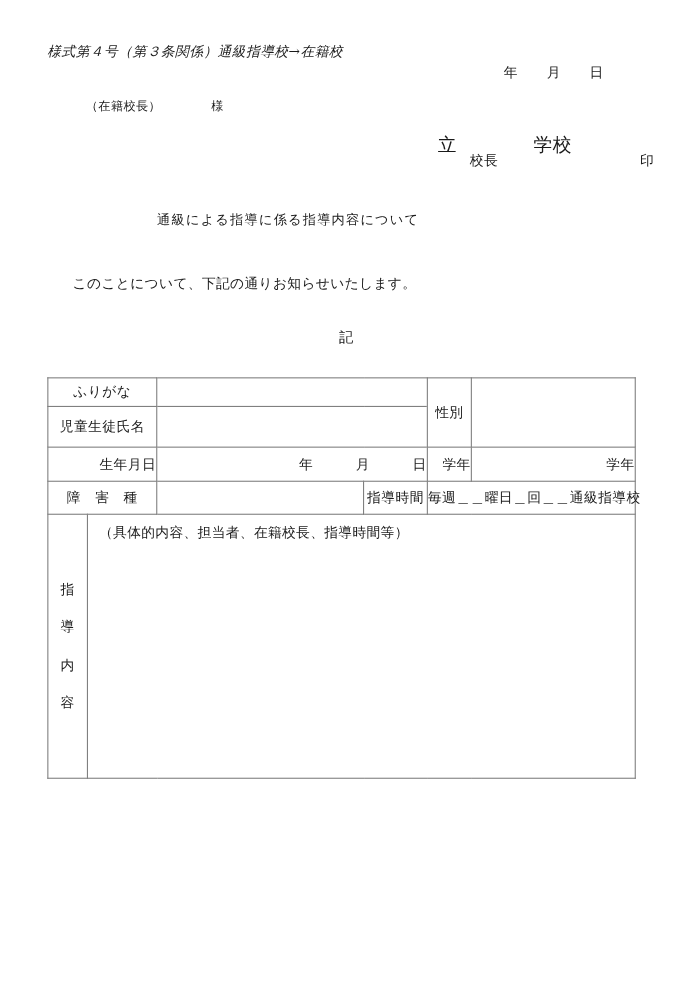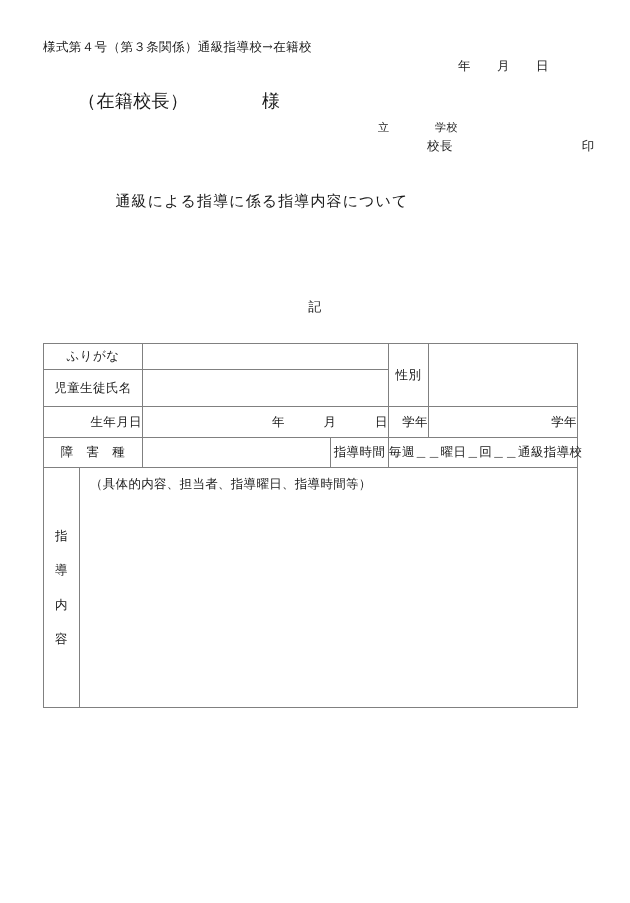--- a/index.html
+++ b/index.html
@@ -24,66 +24,67 @@
   }
 
   
   .form-code {
     position: absolute;
     left: 43px;
     top: 39px;
     font-size: 12.5px;
     letter-spacing: 0.4px;
     white-space: pre;
+    font-style: italic;
   }
   .date-line {
     position: absolute;
     left: 430px;
     top: 58px;
     width: 147px;
     font-size: 12.5px;
     text-align: center;
     white-space: pre;
     letter-spacing: 0.5px;
   }
   .addressee {
     position: absolute;
     left: 78px;
     top: 89px;
-    font-size: 18px;
+    font-size: 11px;
     white-space: pre;
     letter-spacing: 0.4px;
     text-align: right;
   }
   .sender-school {
     position: absolute;
-    left: 378px;
+    left: 398px;
     top: 120px;
-    font-size: 11px;
+    font-size: 17px;
     white-space: pre;
     letter-spacing: 0.4px;
   }
   .sender-principal {
     position: absolute;
     left: 395px;
     top: 138px;
     font-size: 12.5px;
     white-space: pre;
     letter-spacing: 0.4px;
     margin-left: 32px;
   }
 
   
   .doc-title {
     position: absolute;
     left: 0;
     top: 192px;
     width: 524px;
     text-align: center;
-    font-size: 15px;
+    font-size: 12px;
     letter-spacing: 1.1px;
   }
   .intro-text {
     position: absolute;
     left: 66px;
     top: 250px;
     font-size: 12.5px;
     letter-spacing: 0.3px;
   }
   .ki-mark {
@@ -162,20 +163,21 @@
   <div class="date-line">年　　月　　日</div>
 
   <div class="addressee">（在籍校長）　　　　様</div>
 
   <div class="sender-school">立　　　　学校</div>
 
   <div class="sender-principal">校長　　　　　　　　　　印</div>
 
   <div class="doc-title">通級による指導に係る指導内容について</div>
 
+  <div class="intro-text">このことについて、下記の通りお知らせいたします。</div>
 
   <div class="ki-mark">記</div>
 
   <table class="form-table">
     <colgroup>
       <col style="width:36px">
       <col style="width:63px">
       <col style="width:188px">
       <col style="width:58px">
       <col style="width:40px">
@@ -212,20 +214,20 @@
       <tr class="r-content">
         <td class="c-vlabel">
           <div class="vlabel-inner">
             <span>指</span>
             <span>導</span>
             <span>内</span>
             <span>容</span>
           </div>
         </td>
         <td colspan="5" class="c-contentbox">
-          <div class="content-note">（具体的内容、担当者、指導曜日、指導時間等）</div>
+          <div class="content-note">（具体的内容、担当者、在籍校長、指導時間等）</div>
         </td>
       </tr>
 
     </tbody>
   </table>
 
 </div>
 
 </body></html>

